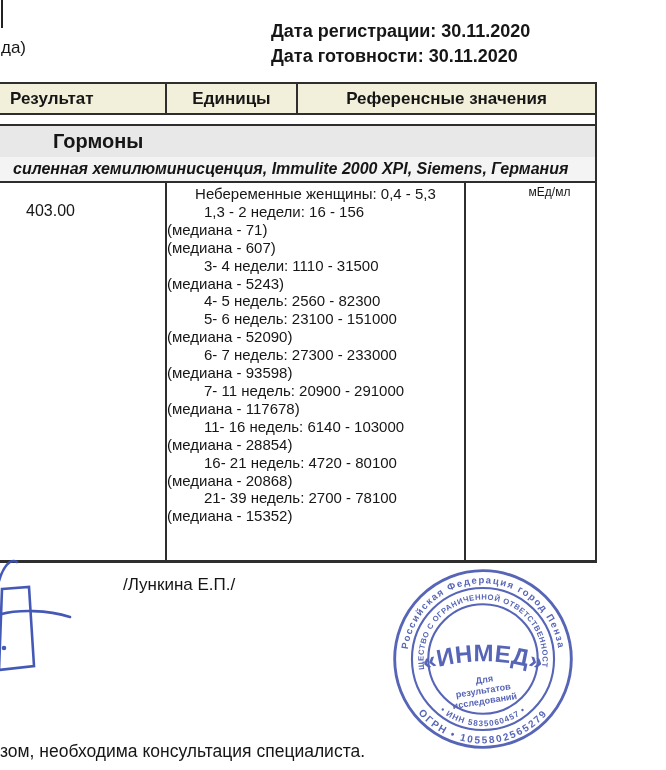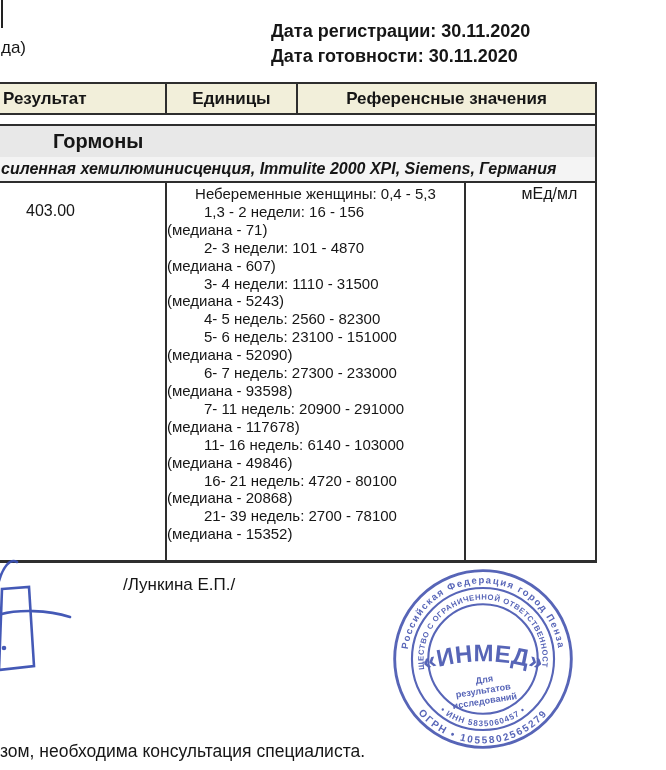--- a/index.html
+++ b/index.html
@@ -17,31 +17,31 @@
 
   
   .doc-table{
     left:0;top:82px;width:597px;box-sizing:border-box;
     border-top:2px solid #2e2e2e;border-right:2px solid #2e2e2e;border-bottom:3px solid #2e2e2e;
   }
   .t-row{display:flex;box-sizing:border-box;}
   .row-header{height:31px;background:#f2efda;border-bottom:2px solid #2e2e2e;font-weight:bold;font-size:17px;}
   .row-spacer{height:11px;background:#fff;border-bottom:2px solid #2e2e2e;}
   .row-section{height:31px;background:#e8e8e8;font-weight:bold;font-size:20px;line-height:30px;padding-left:53px;box-sizing:border-box;}
-  .row-method{height:26px;background:#f4f4f4;border-bottom:2px solid #2e2e2e;font-weight:bold;font-style:italic;font-size:16px;line-height:24px;white-space:nowrap;overflow:hidden;padding-left:1px;box-sizing:border-box;}
+  .row-method{height:26px;background:#f4f4f4;border-bottom:2px solid #2e2e2e;font-weight:bold;font-style:italic;font-size:16px;line-height:24px;white-space:nowrap;overflow:hidden;padding-left:13px;box-sizing:border-box;}
   .row-data{height:377px;background:#fff;}
   .cell{box-sizing:border-box;overflow:hidden;}
   .cell + .cell{border-left:2px solid #2e2e2e;}
   .c-result{width:165px;flex:0 0 165px;}
   .c-ref{width:299px;flex:0 0 299px;}
   .c-units{flex:1 1 auto;}
-  .row-header .c-result{padding-left:3px;line-height:29px;}
+  .row-header .c-result{padding-left:10px;line-height:29px;}
   .row-header .c-ref,.row-header .c-units{text-align:center;line-height:29px;}
   .row-data .c-result{padding:2px 0 0 26px;font-size:16px;margin-top:17px;}
-  .row-data .c-units{text-align:center;padding-top:2px;font-size:16px;padding-left:38px;}
+  .row-data .c-units{text-align:center;padding-top:2px;font-size:12px;padding-left:38px;}
   .row-data .c-ref{padding-top:2px;font-size:15px;line-height:17.9px;}
   .ref-first{text-align:center;}
   .ref-period{text-align:left;padding-left:37px;}
   .ref-median{text-align:left;}
 
   
   .sign-name{left:123px;top:575px;font-size:17px;}
   .note{left:0;top:741px;font-size:17.5px;}
   .sig-svg{left:-2px;top:553px;}
   .stamp-svg{left:387px;top:563px;opacity:0.88;}
@@ -67,33 +67,32 @@
   <div class="t-row row-spacer"></div>
   <div class="row-section">Гормоны</div>
   <div class="row-method">силенная хемилюминисценция, Immulite 2000 XPI, Siemens, Германия</div>
   <div class="t-row row-data">
     <div class="cell c-result">403.00</div>
     <div class="cell c-ref">
       <div class="ref-first">Небеременные женщины: 0,4 - 5,3</div>
       <div>
           <div class="ref-period">1,3 - 2 недели: 16 - 156</div>
           <div class="ref-median">(медиана - 71)</div>
-          <div class="ref-period">2- 3 недели: 101 - 4870</div>
           <div class="ref-median">(медиана - 607)</div>
           <div class="ref-period">3- 4 недели: 1110 - 31500</div>
           <div class="ref-median">(медиана - 5243)</div>
           <div class="ref-period">4- 5 недель: 2560 - 82300</div>
           <div class="ref-period">5- 6 недель: 23100 - 151000</div>
           <div class="ref-median">(медиана - 52090)</div>
           <div class="ref-period">6- 7 недель: 27300 - 233000</div>
           <div class="ref-median">(медиана - 93598)</div>
           <div class="ref-period">7- 11 недель: 20900 - 291000</div>
           <div class="ref-median">(медиана - 117678)</div>
           <div class="ref-period">11- 16 недель: 6140 - 103000</div>
-          <div class="ref-median">(медиана - 49846)</div>
+          <div class="ref-median">(медиана - 28854)</div>
           <div class="ref-period">16- 21 недель: 4720 - 80100</div>
           <div class="ref-median">(медиана - 20868)</div>
           <div class="ref-period">21- 39 недель: 2700 - 78100</div>
           <div class="ref-median">(медиана - 15352)</div>
         </div>
     </div>
     <div class="cell c-units">мЕд/мл</div>
   </div>
 </div>
 

